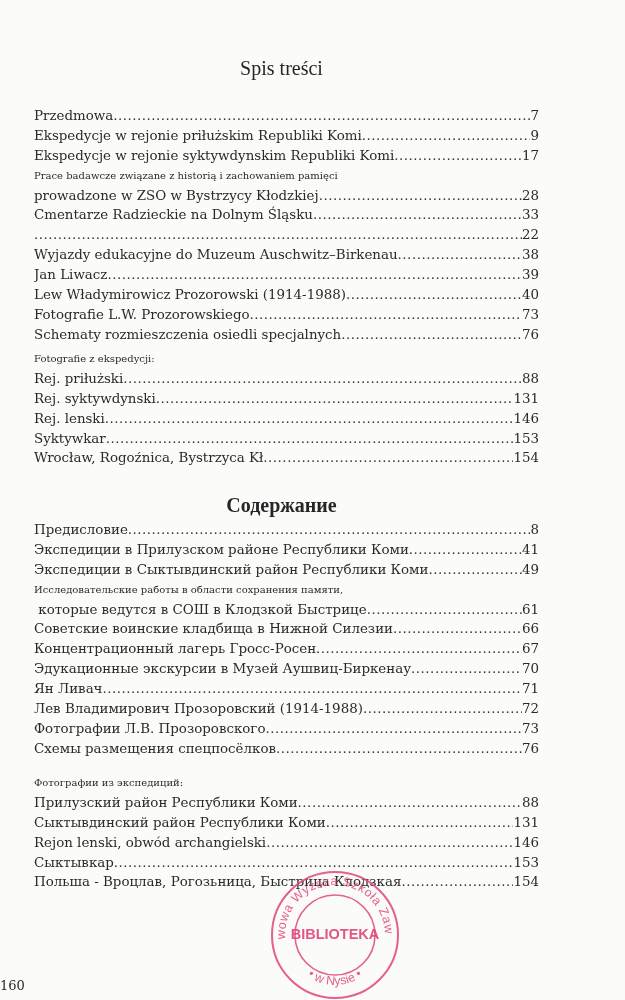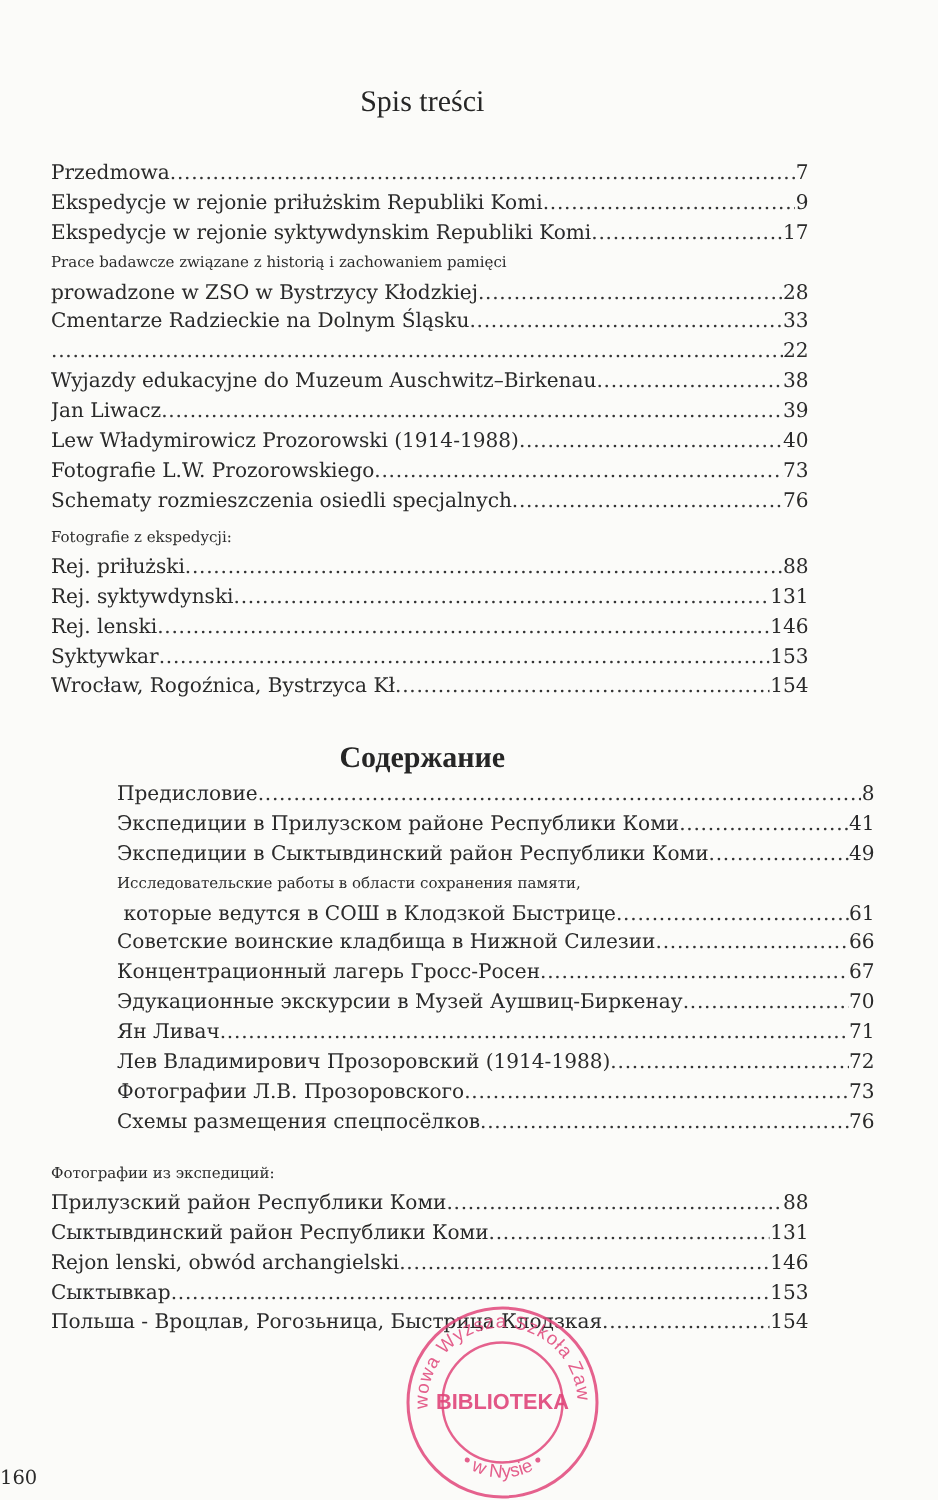--- a/index.html
+++ b/index.html
@@ -14,21 +14,21 @@
   .title {
     position: absolute; left: 0; width: 563px; text-align: center;
     font-family: "Liberation Serif", serif;
     font-size: 20px; color: #262626;
   }
   .title.pl { top: 57px; }
   .title.ru { top: 494px; font-weight: bold; }
   .section { position: absolute; left: 34px; width: 505px; }
   .sec-pl-main { top: 106px; }
   .sec-pl-photo { top: 349px; }
-  .sec-ru-main { top: 520px; margin-left: 44px; }
+  .sec-ru-main { top: 520px; }
   .sec-ru-photo { top: 773px; }
   .row {
     display: flex; align-items: baseline;
     font-size: 13.4px; line-height: 19.9px; height: 19.9px;
     white-space: nowrap; overflow: hidden;
   }
   .row .label { flex: 0 0 auto; }
   .row .dots {
     flex: 1 1 auto; overflow: hidden; white-space: nowrap;
     letter-spacing: 0.5px; color: #333;

